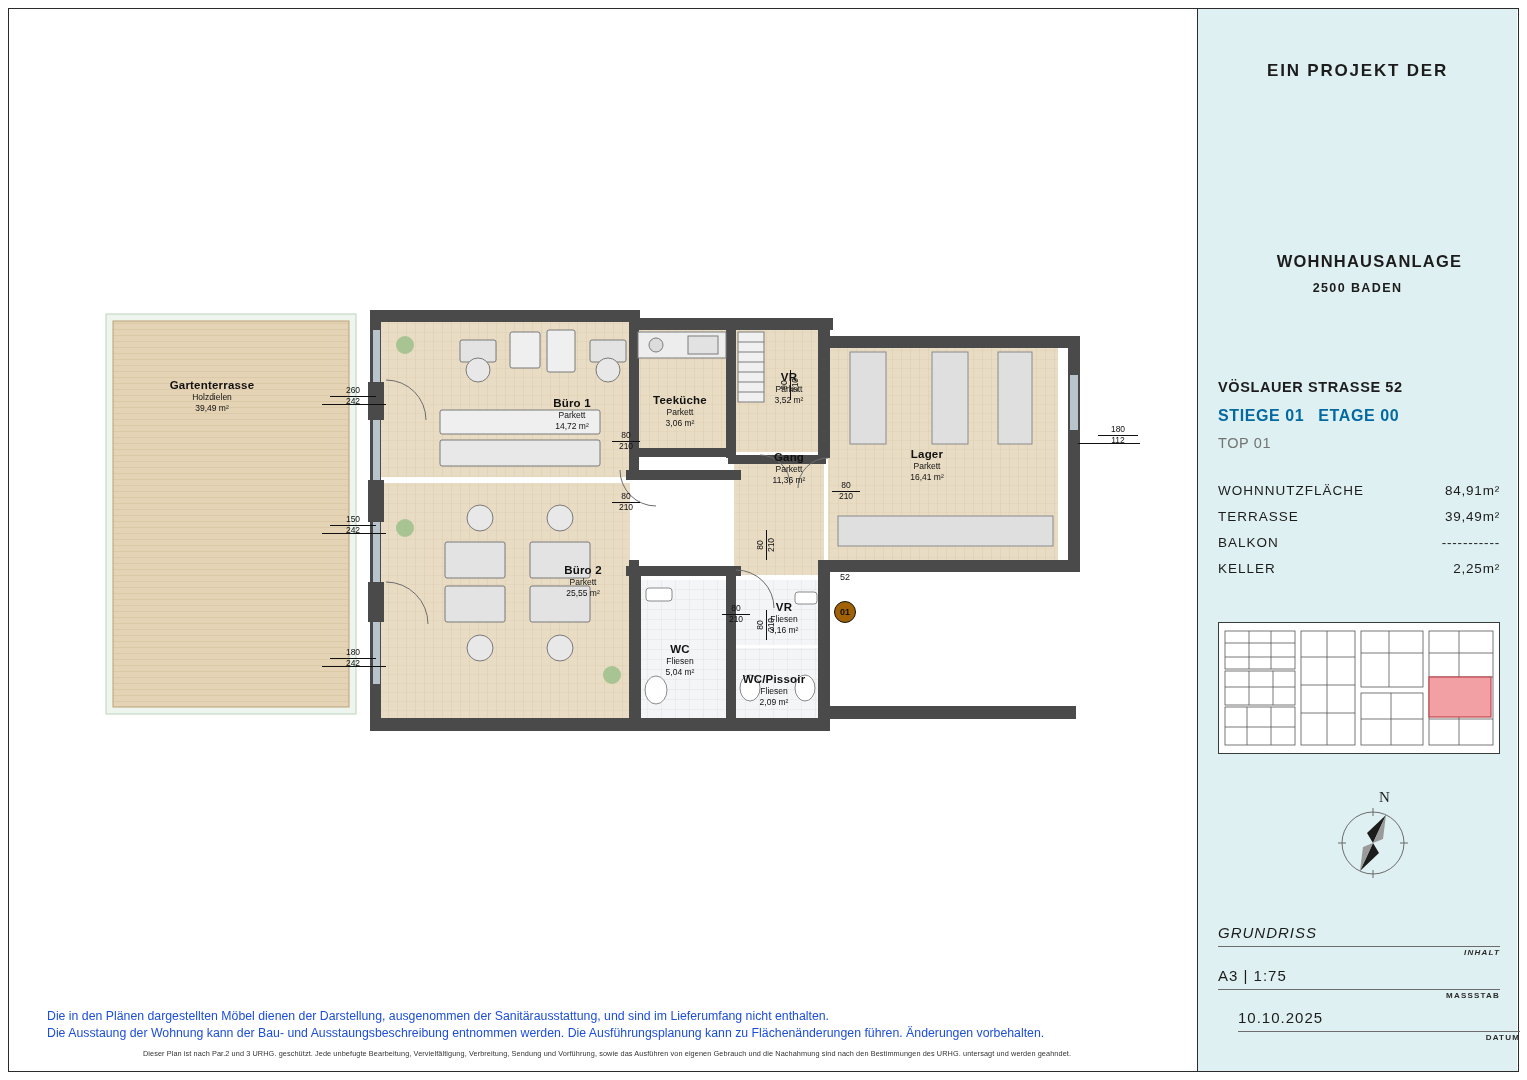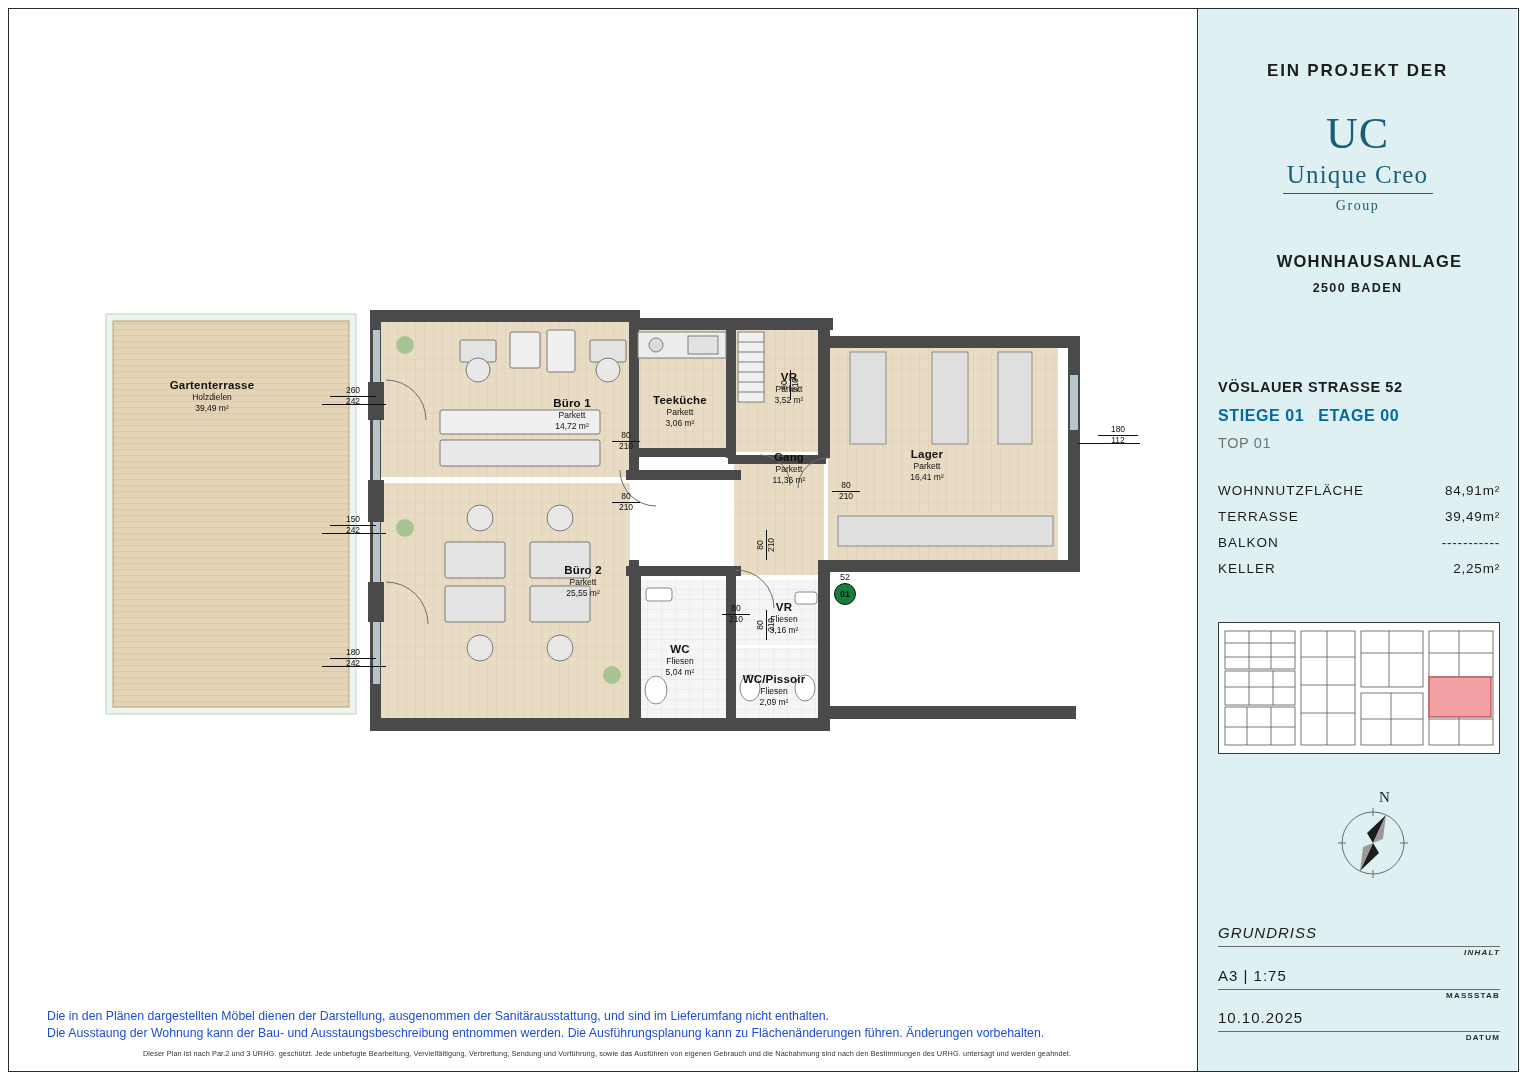--- a/index.html
+++ b/index.html
@@ -164,21 +164,21 @@
   }
 
   
   .tb {
     position: absolute;
     left: 20px;
     width: 282px;
   }
   .tb-grundriss { top: 915px; font-style: italic; }
   .tb-scale { top: 958px; }
-  .tb-date { top: 1000px; }
+  .tb-date { top: 1000px; margin-left: 20px; }
   .tb-main {
     font-size: 15px;
     letter-spacing: 1px;
     color: #1c1c1c;
   }
   .tb-line {
     position: absolute;
     left: 0; top: 22px;
     width: 282px;
     height: 1px;
@@ -253,25 +253,25 @@
     width: 26px;
     text-align: center;
     font-size: 9px;
     color: #111;
   }
   .northmark .num52 { font-size: 9px; }
   .northmark .circ {
     width: 20px; height: 20px;
     border-radius: 50%;
     border: 1px solid #111;
-    margin: 1px auto 0 auto;
+    margin: 19px auto 0 auto;
     font-size: 9px;
     font-weight: bold;
     line-height: 20px;
-    background: #15803d;
+    background: #a16207;
     text-align: center;
   }
   .leader {
     position: absolute;
     background: #111;
   }
 </style>
 </head>
 <body>
 
@@ -548,26 +548,20 @@
 
   <div class="dimbox vert" style="left:756px; top:640px; width:30px;">
     <div class="top">80</div>
     <div class="bot">210</div>
   </div>
 
   <div class="infopanel">
 
     <div class="ip-title">EIN PROJEKT DER</div>
 
-    <div class="logo-wrap">
-      <div class="logo-uc">UC</div>
-      <div class="logo-name">Unique Creo</div>
-      <div class="logo-rule"></div>
-      <div class="logo-sub">Group</div>
-    </div>
 
     <div class="ip-project">WOHNHAUSANLAGE</div>
     <div class="ip-city">2500 BADEN</div>
 
     <div class="ip-addr">VÖSLAUER STRASSE 52</div>
     <div class="ip-stiege">
       <span>STIEGE 01</span><span class="gap"></span><span>ETAGE 00</span>
     </div>
     <div class="ip-top">TOP 01</div>
 

